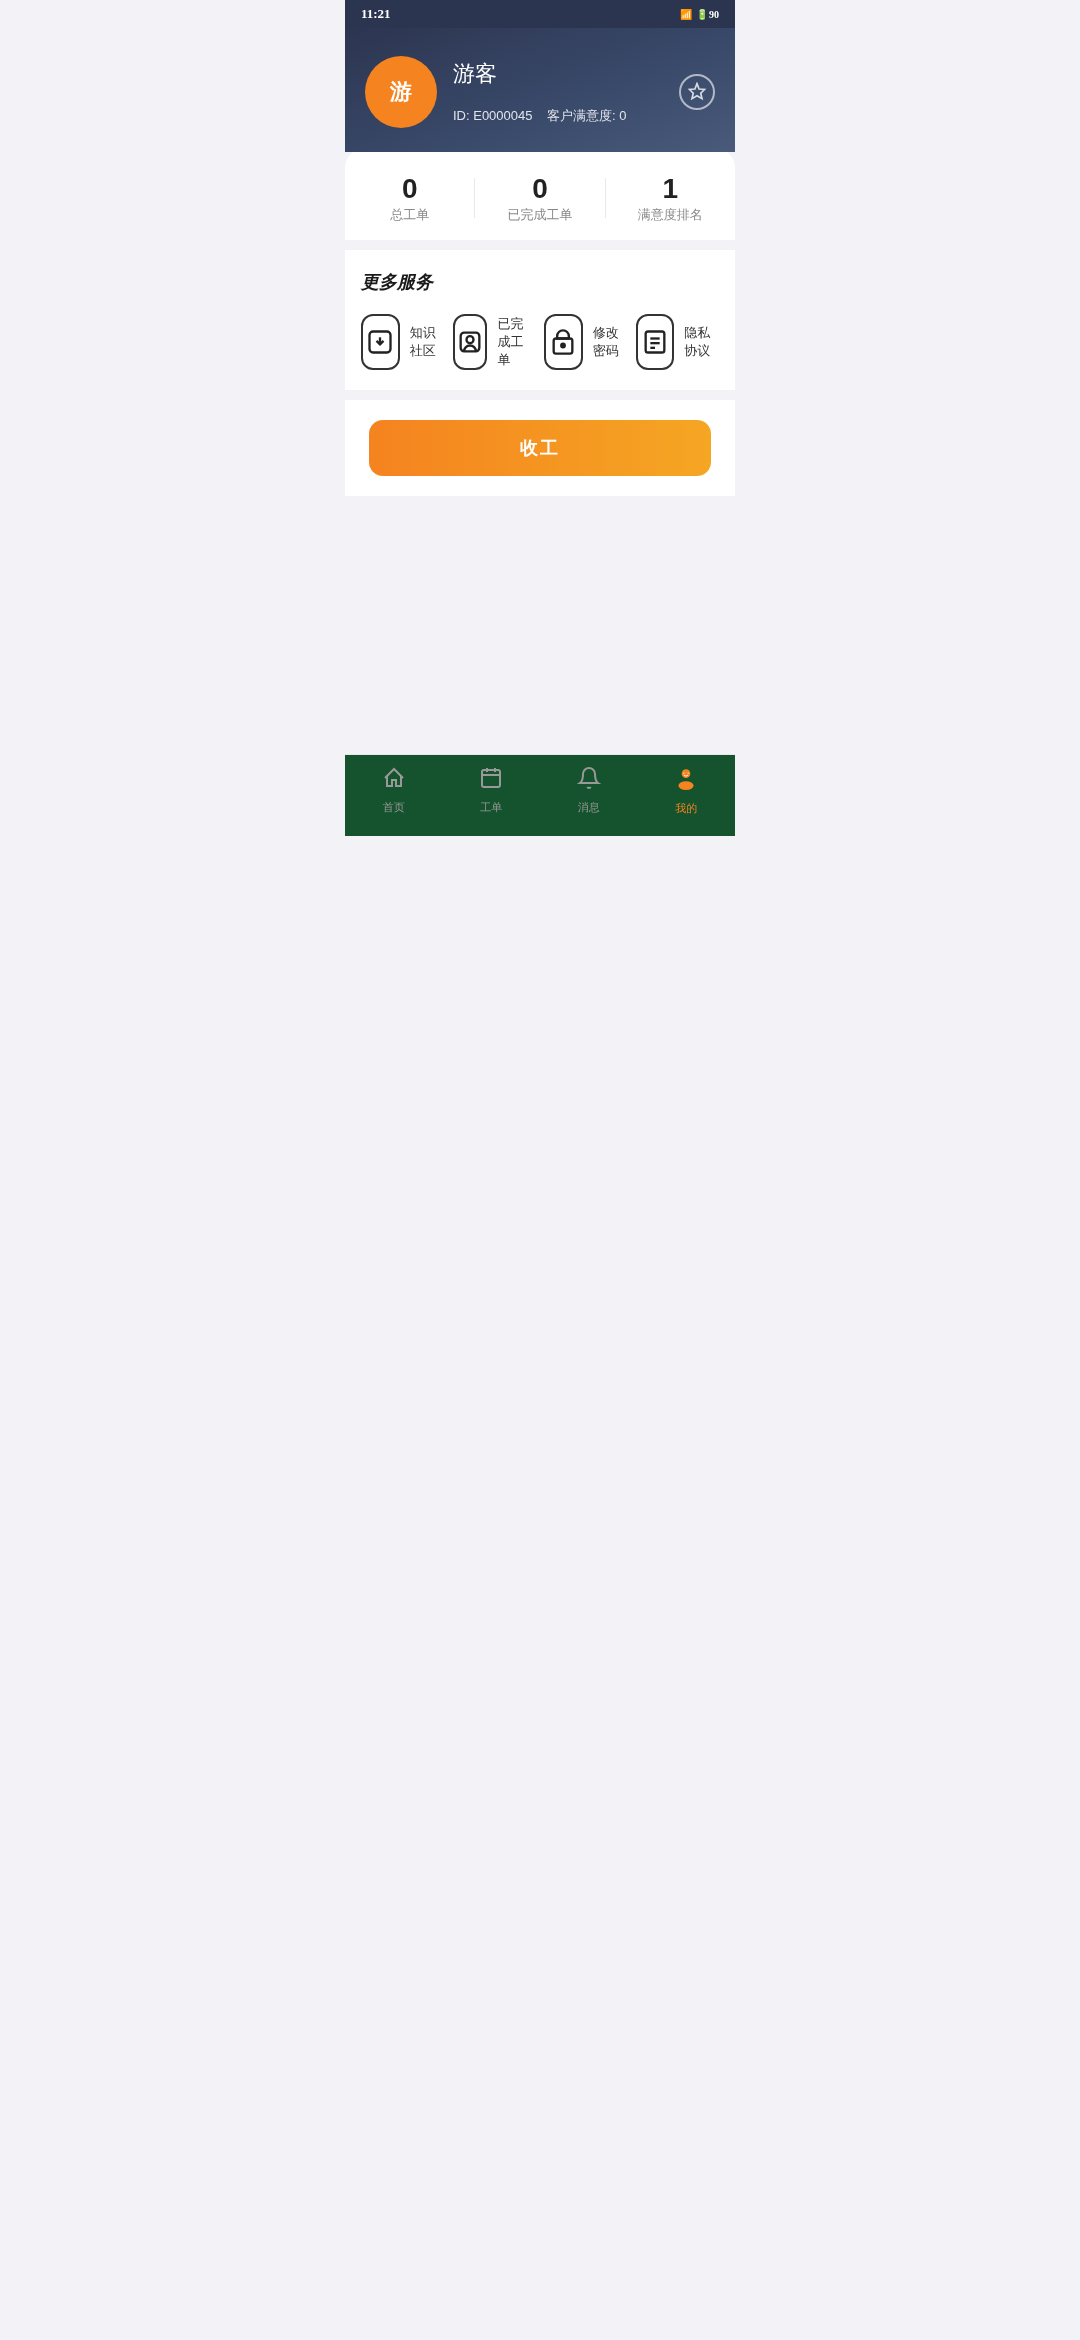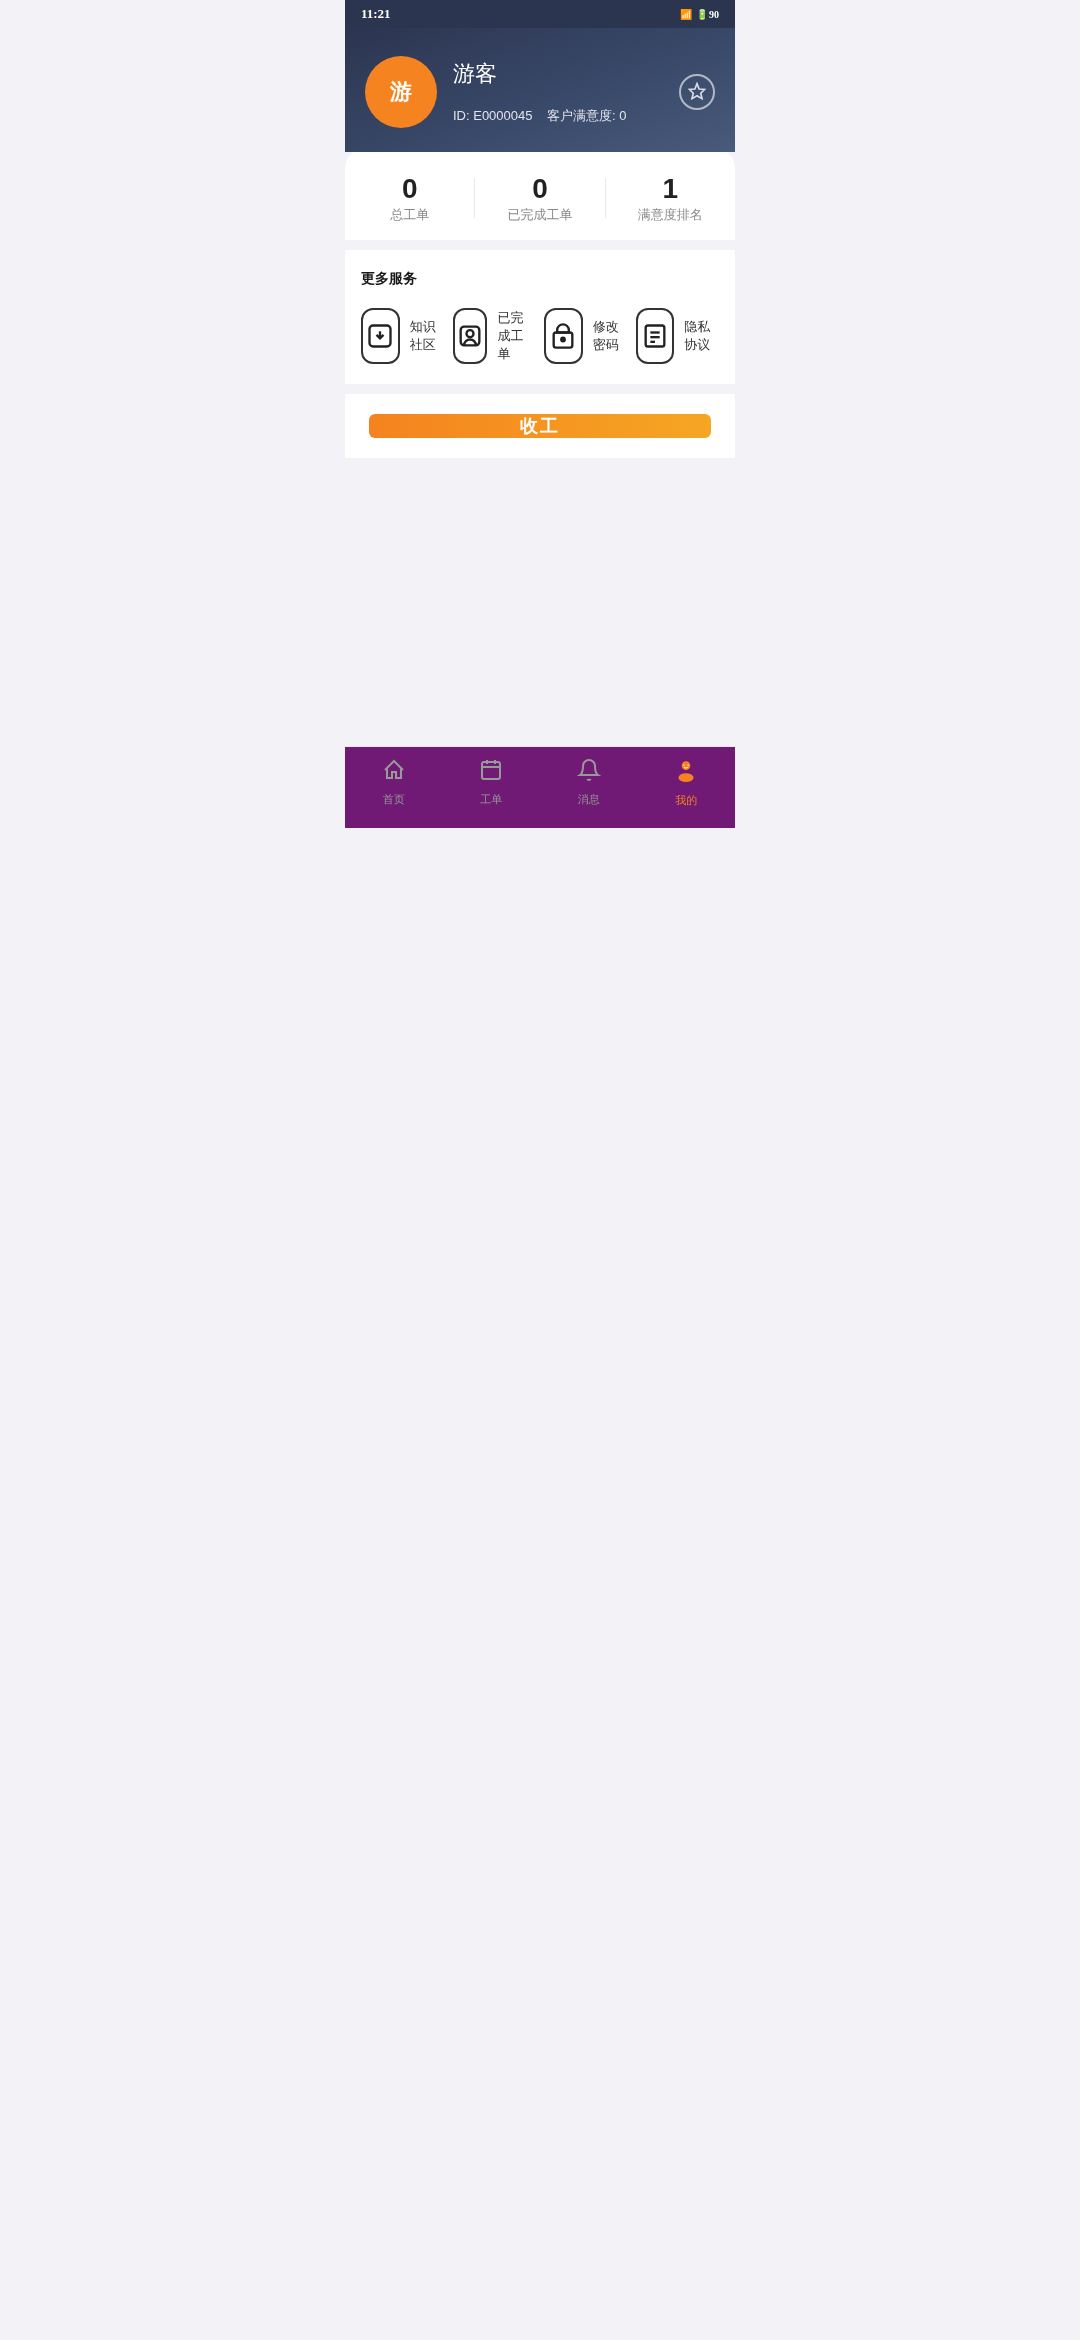--- a/index.html
+++ b/index.html
@@ -87,24 +87,25 @@
       background: #e8e8e8;
     }
 
     
     .services-section {
       background: white;
       margin-top: 10px;
       padding: 20px 16px;
     }
     .services-title {
-      font-size: 14px;
+      font-size: 18px;
       font-weight: 700;
       color: #1a1a1a;
       margin-bottom: 20px;
+      font-style: italic;
     }
     .services-grid {
       display: flex;
       justify-content: space-around;
       gap: 8px;
     }
     .service-item {
       display: flex;
       flex-direction: row;
       align-items: center;
@@ -128,40 +129,41 @@
     .checkout-section {
       background: white;
       margin-top: 10px;
       padding: 20px 24px;
     }
     .checkout-btn {
       width: 100%;
       background: linear-gradient(90deg, #f5831f, #f5a623);
       color: white;
       border: none;
-      border-radius: 6px;
+      border-radius: 14px;
       font-size: 18px;
       font-weight: 600;
+      padding: 16px;
       cursor: pointer;
       letter-spacing: 2px;
     }
 
     
     .content-spacer { flex: 1; background: #f2f2f7; min-height: 120px; }
 
     
     .bottom-nav {
-      background: #701a75;
+      background: #14532d;
       border-top: 1px solid #e8e8e8;
       display: flex;
       justify-content: space-around;
       align-items: center;
       padding: 10px 0 20px 0;
       position: sticky;
-      bottom: 16px;
+      bottom: 8px;
     }
     .nav-item {
       display: flex;
       flex-direction: column;
       align-items: center;
       gap: 4px;
       cursor: pointer;
       flex: 1;
     }
     .nav-icon { font-size: 24px; color: #999; }

